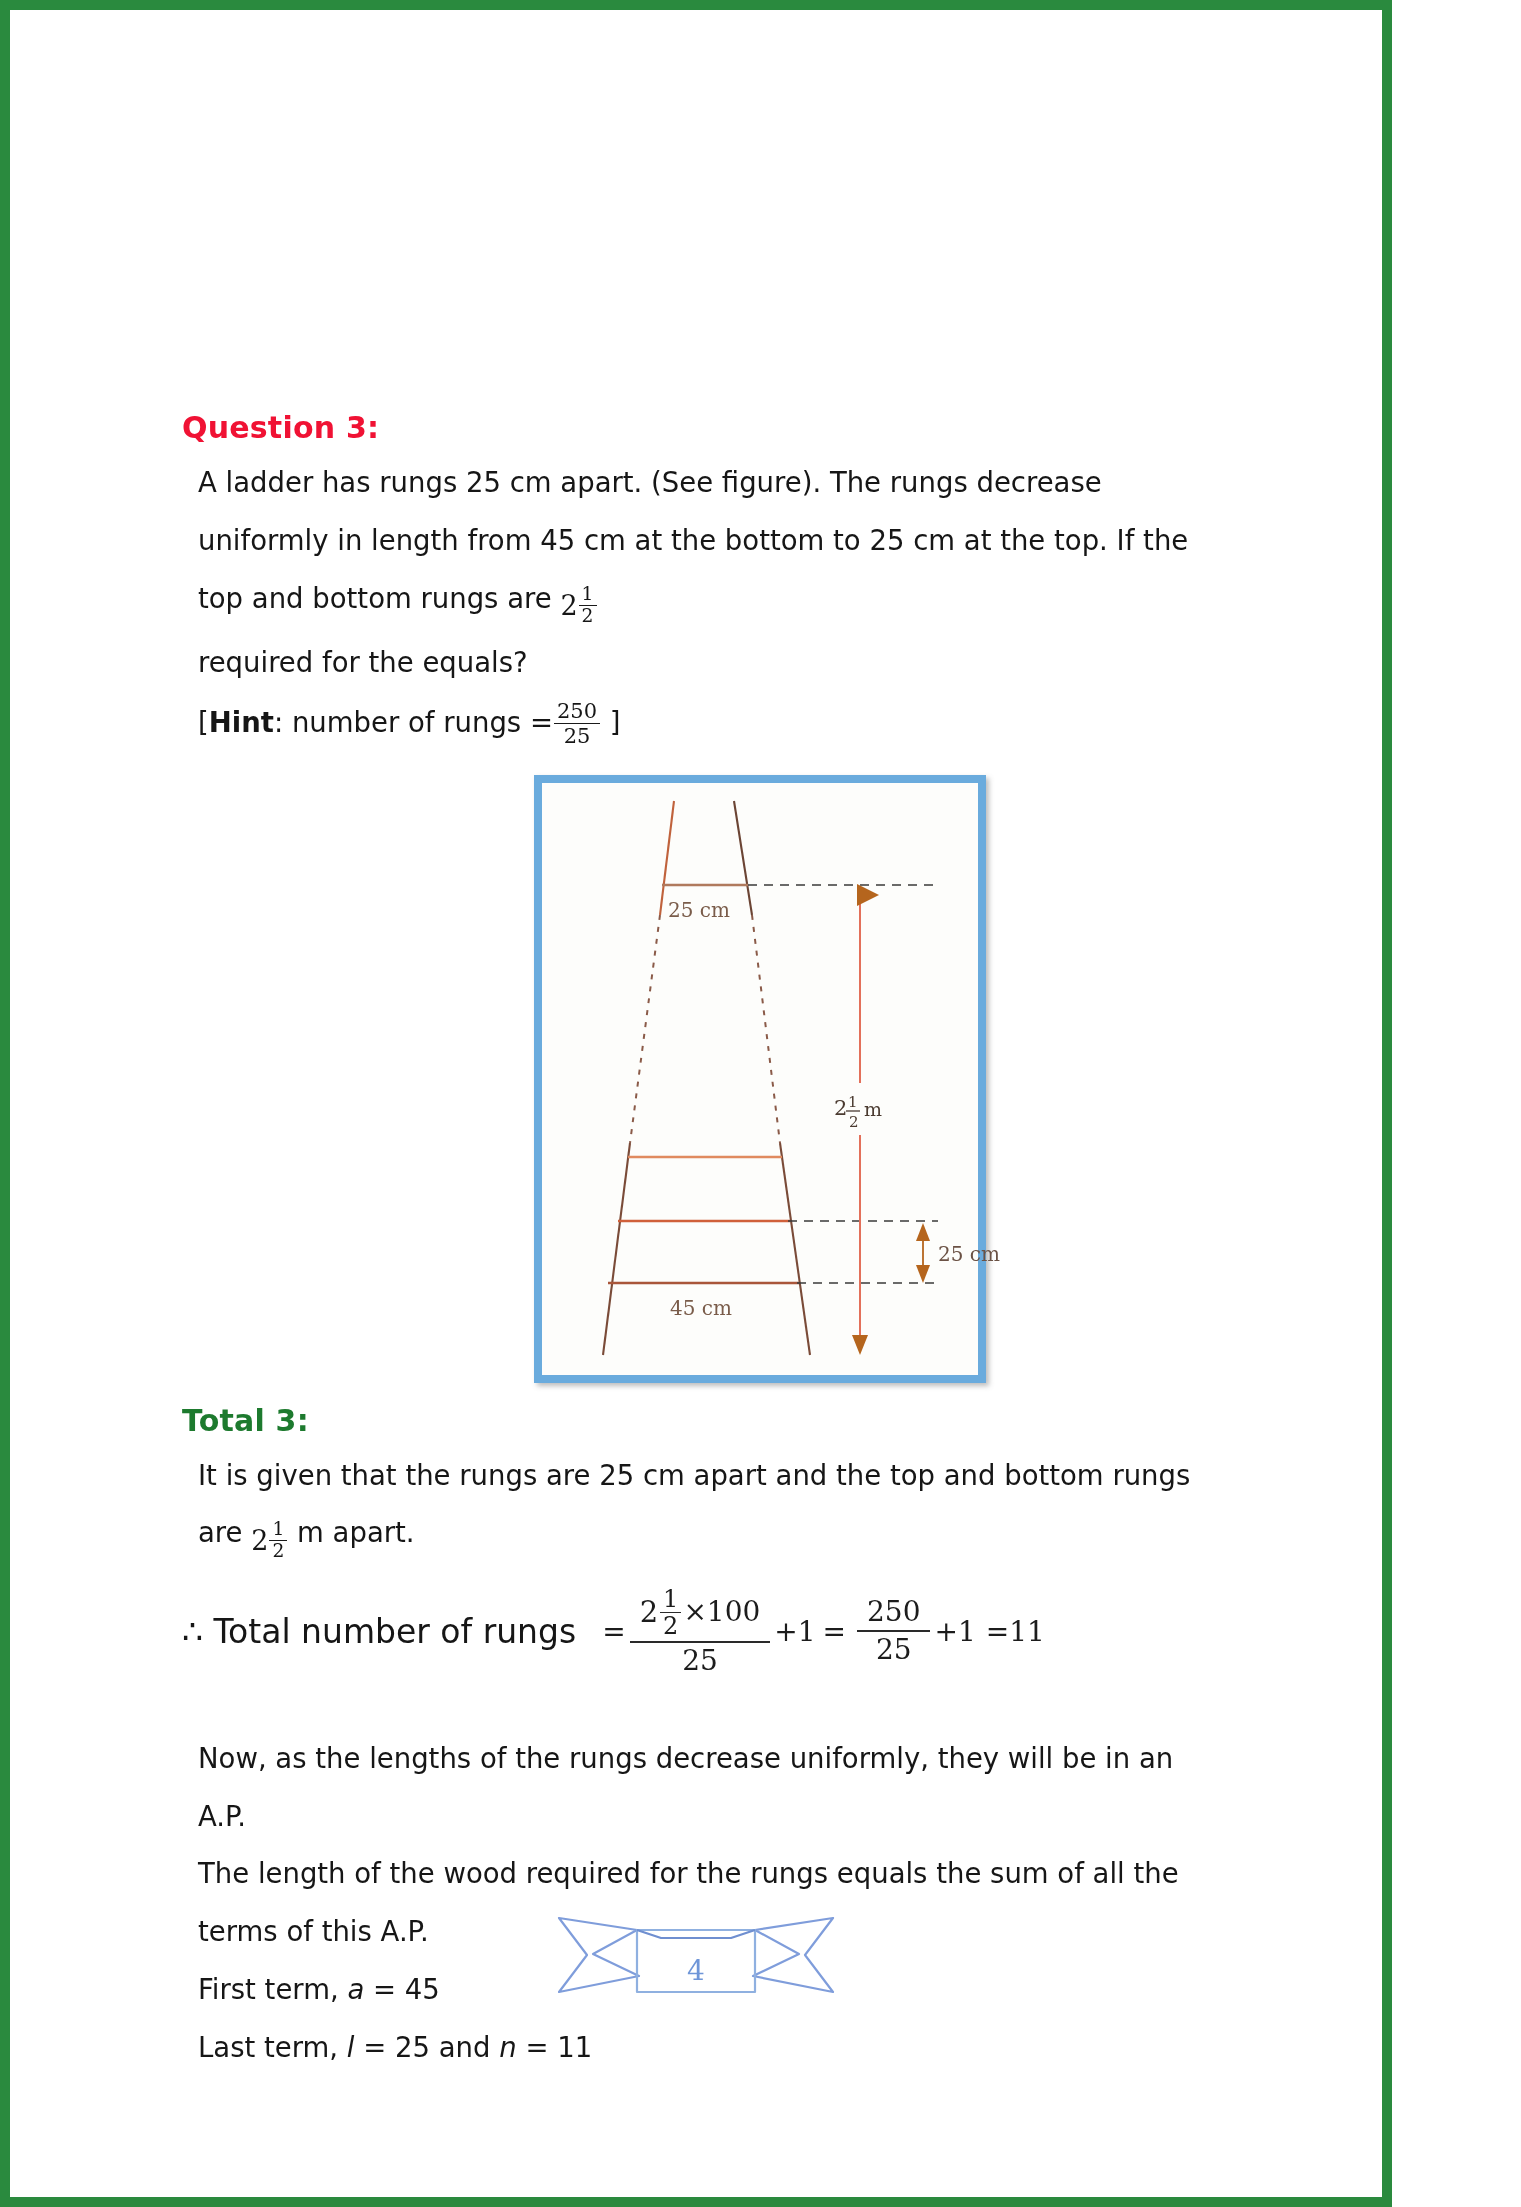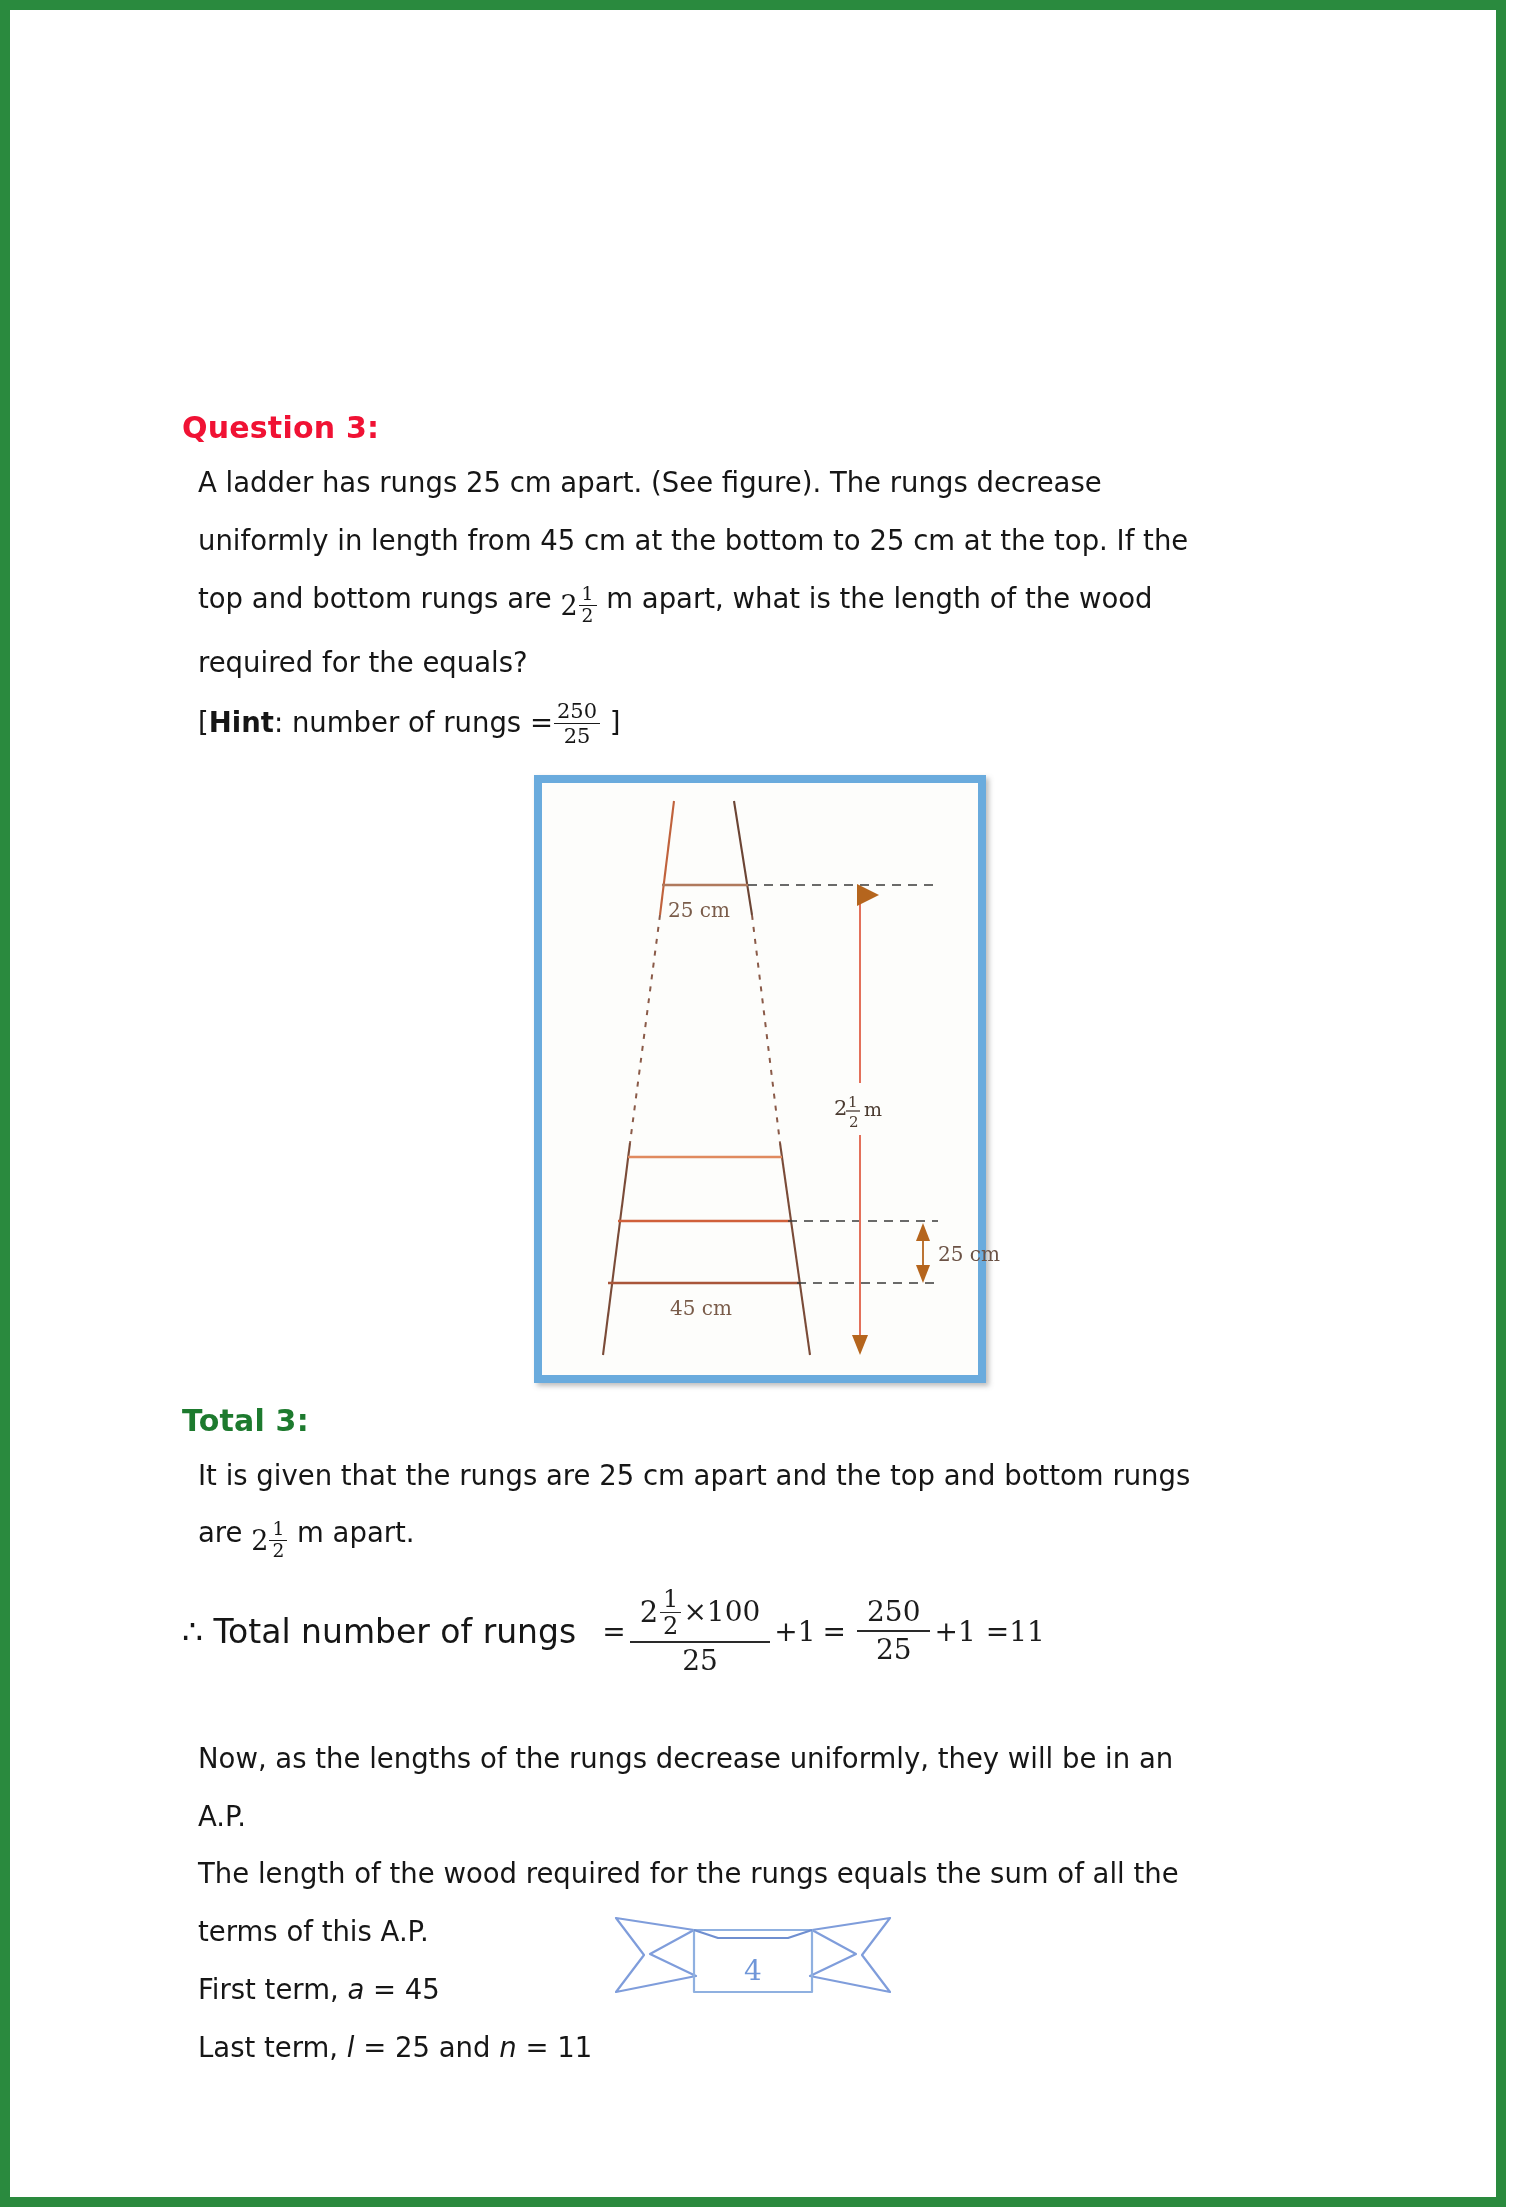--- a/index.html
+++ b/index.html
@@ -3,21 +3,21 @@
 <meta charset="utf-8">
 <title>NCERT Solutions Page</title>
 <style>
   html, body {
     margin: 0;
     padding: 0;
     background: #ffffff;
   }
   .page {
     position: relative;
-    width: 1506px;
+    width: 1392px;
     height: 2207px;
     background: #ffffff;
     border: 10px solid #2a8a3e;
     box-sizing: border-box;
     overflow: hidden;
     font-family: "DejaVu Sans", sans-serif;
   }
   .content {
     position: absolute;
     left: 172px;
@@ -201,21 +201,20 @@
     <div class="q-heading" style="color: rgb(240, 18, 52);">Question 3:</div>
 
     <div class="body-text">A ladder has rungs 25 cm apart. (See figure). The rungs decrease</div>
     <div class="body-text">uniformly in length from 45 cm at the bottom to 25 cm at the top. If the</div>
 
     <div class="body-text nojustify">
       <span>top and bottom rungs are</span>
       <span class="mixnum">
         <span class="whole">2</span><span class="frac"><span class="num">1</span><span class="den">2</span></span>
       </span>
-      <span>m apart, what is the length of the wood</span>
     </div>
 
     <div class="body-text nojustify">required for the equals?</div>
 
     <div class="body-text nojustify">
       <span>[</span><b>Hint</b><span>: number of rungs =</span><span class="inlinefrac-sm"><span class="num">250</span><span class="den">25</span></span>&nbsp;<span>]</span>
     </div>
 
     <div class="figure-wrap">
       <div class="figure-box" style="border-color: rgb(106, 171, 221); padding-left: 40px;">

